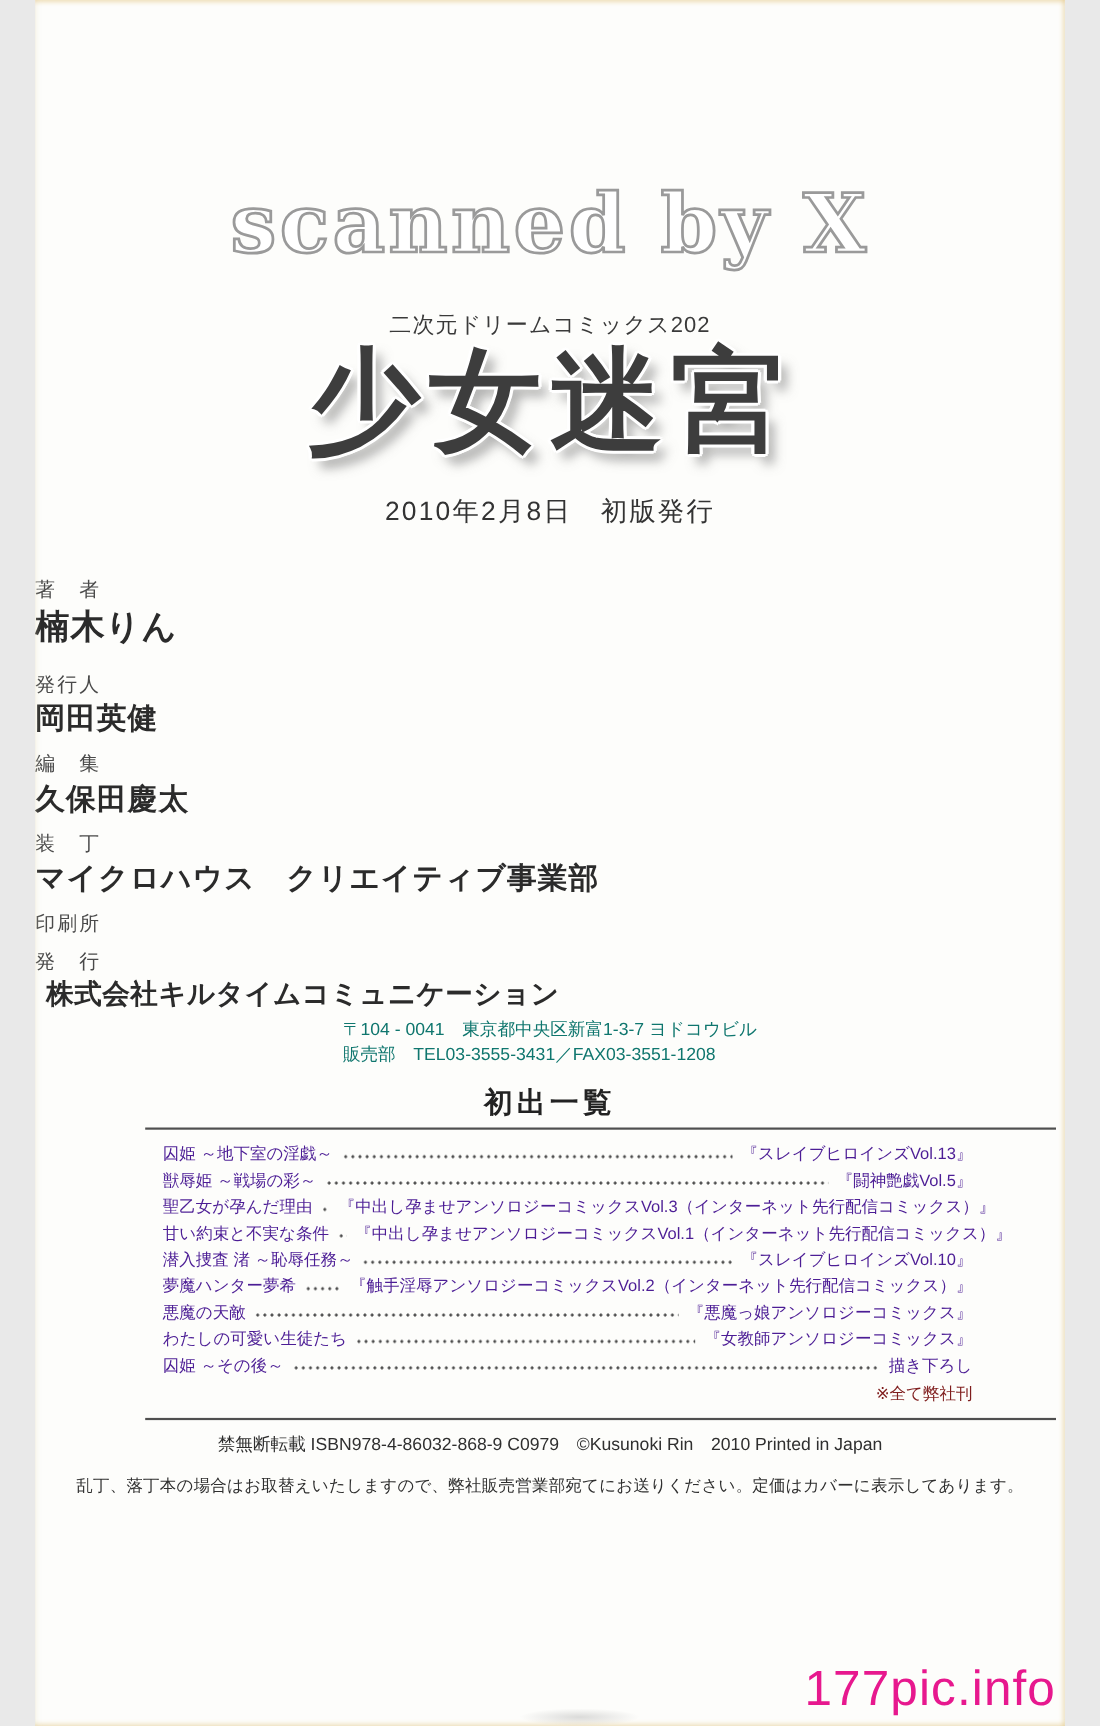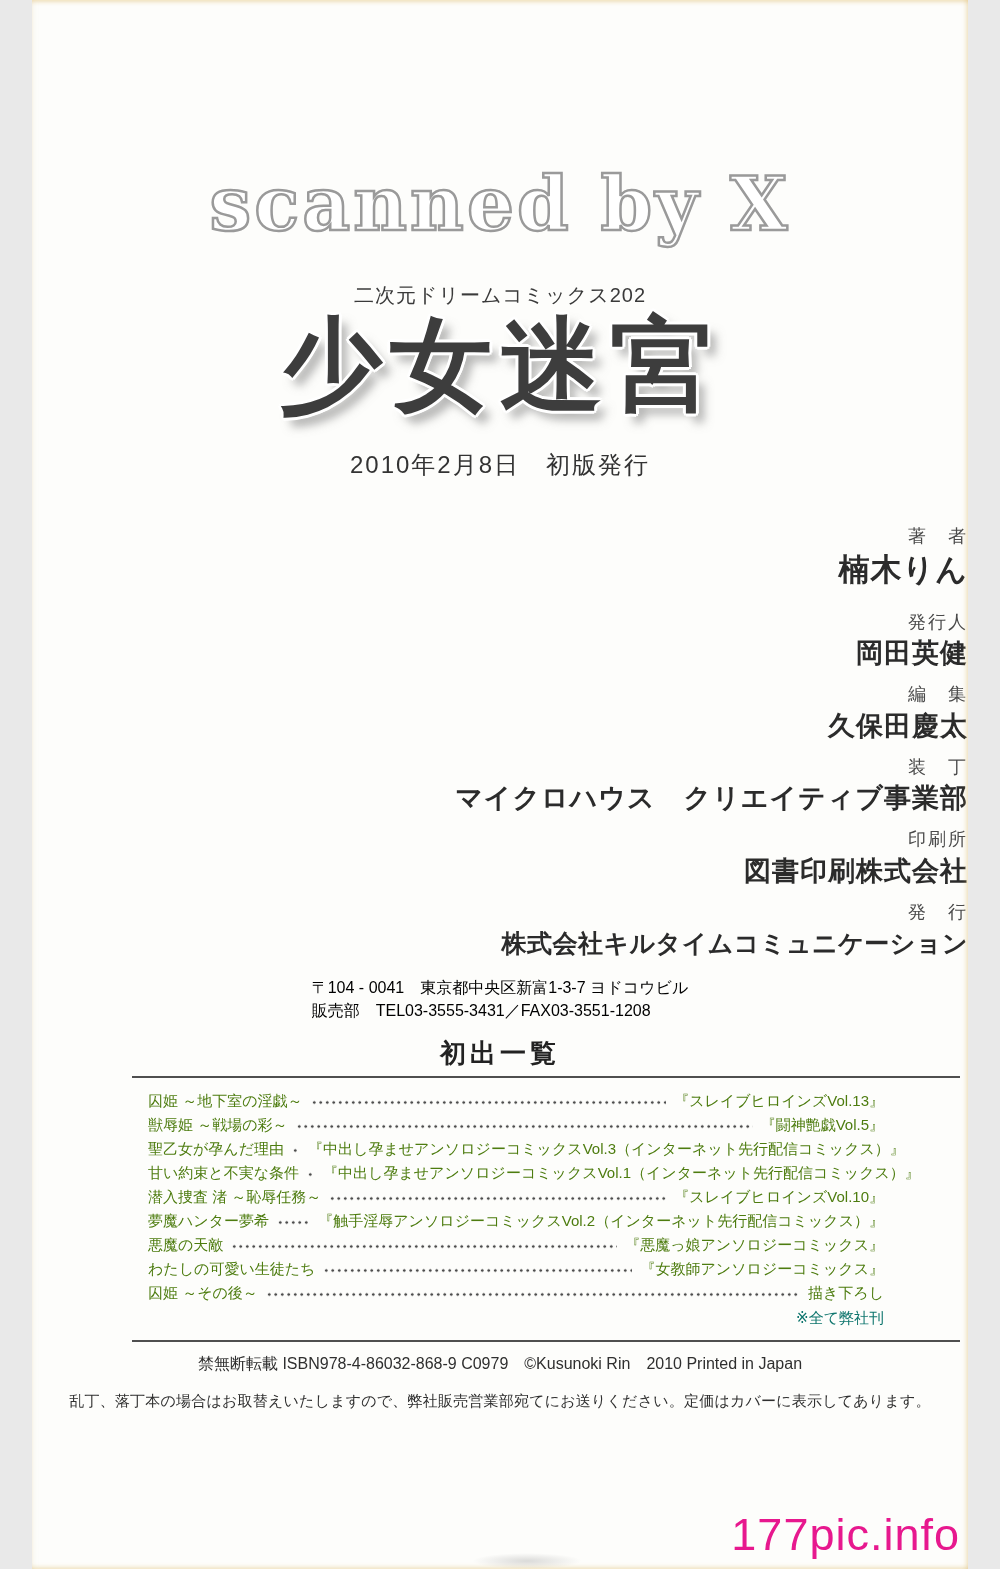--- a/index.html
+++ b/index.html
@@ -27,42 +27,42 @@
   .series{margin-top:38px;text-align:center;font-size:20px;letter-spacing:1px;color:#3a3a3a;}
   .title{
     text-align:center;font-family:"DejaVu Serif","Liberation Serif",serif;
     font-size:102px;font-weight:bold;color:#3d3d3d;letter-spacing:8px;line-height:1.08;
     text-shadow:
       2px 2px 0 #fff,-2px -2px 0 #fff,2px -2px 0 #fff,-2px 2px 0 #fff,
       0 3px 0 #fff,0 -3px 0 #fff,3px 0 0 #fff,-3px 0 0 #fff,
       8px 9px 10px rgba(115,115,115,.55);
   }
   .date{margin-top:30px;text-align:center;font-size:24px;letter-spacing:2px;color:#333;}
-  .credit{text-align:right;margin-top:12px;}
+  .credit{text-align:left;margin-top:12px;}
   .credit.first{margin-top:44px;}
   .credit .label{font-size:18px;color:#4a4a4a;letter-spacing:2px;line-height:1.25;margin-bottom:3px;}
   .credit .name{font-size:27px;font-weight:600;color:#2b2b2b;line-height:1.3;letter-spacing:1px;}
   .credit.author .name{font-size:31px;}
   .credit.publisher-company .name{font-size:25px;letter-spacing:.5px;margin-left:10px;}
   .credit.c2{margin-top:20px;}
-  .contact{width:fit-content;margin:18px auto 0;text-align:left;font-size:16px;line-height:1.42;color:#000000;}
+  .contact{width:fit-content;margin:5px auto 0;text-align:left;font-size:16px;line-height:1.42;color:#0f766e;}
   .fp-heading{margin-top:14px;text-align:center;font-size:26px;font-weight:bold;letter-spacing:4px;color:#222;}
   .fp-box{
     margin:5px 0 0 100px;width:828px;box-sizing:border-box;
     border-top:2px solid #4f4f4f;border-bottom:2px solid #4f4f4f;
     padding:11px 76px 12px 16px;
   }
-  .pub-row{display:flex;align-items:center;font-size:15px;line-height:24px;color:#4d7c0f;white-space:nowrap;}
+  .pub-row{display:flex;align-items:center;font-size:15px;line-height:24px;color:#4c1d95;white-space:nowrap;}
   .pub-row .t,.pub-row .s{flex:0 0 auto;}
   .leader{
     flex:1 1 0;min-width:8px;height:24px;margin:0 8px;align-self:center;
     background-image:radial-gradient(circle,#4d4d4d 1.1px,transparent 1.5px);
     background-size:6.5px 6.5px;background-repeat:repeat-x;background-position:0 55%;
   }
-  .pub-note{margin-top:4px;text-align:right;font-size:15px;color:#0f766e;}
+  .pub-note{margin-top:4px;text-align:right;font-size:15px;color:#7f1d1d;}
   .colophon{margin-top:12px;text-align:center;color:#2f2f2f;}
   .colophon .l1{font-size:16px;}
   .colophon .l2{font-size:15px;margin-top:17px;letter-spacing:.2px;}
   .watermark{
     position:absolute;right:8px;bottom:8px;
     font-size:45px;color:#e7188e;letter-spacing:1px;font-weight:400;
   }
   .smudge{
     position:absolute;left:440px;bottom:0;width:110px;height:16px;
     background:radial-gradient(ellipse at center,rgba(95,95,95,.22),transparent 70%);
@@ -96,21 +96,20 @@
     <div class="name">久保田慶太</div>
   </div>
 
   <div class="credit">
     <div class="label">装　丁</div>
     <div class="name">マイクロハウス　クリエイティブ事業部</div>
   </div>
 
   <div class="credit">
     <div class="label">印刷所</div>
-    <div class="name">図書印刷株式会社</div>
   </div>
 
   <div class="credit publisher-company">
     <div class="label">発　行</div>
     <div class="name">株式会社キルタイムコミュニケーション</div>
   </div>
 
   <div class="contact">
     <div>〒104 - 0041　東京都中央区新富1-3-7 ヨドコウビル</div>
     <div>販売部　TEL03-3555-3431／FAX03-3551-1208</div>

